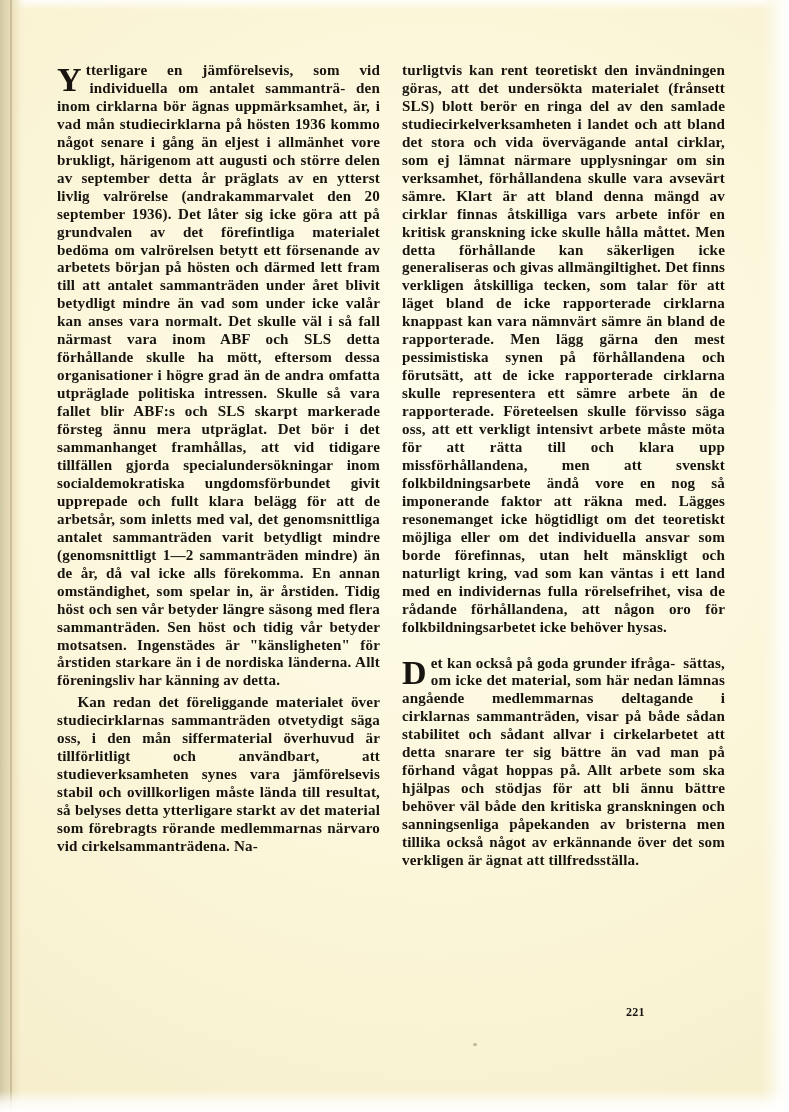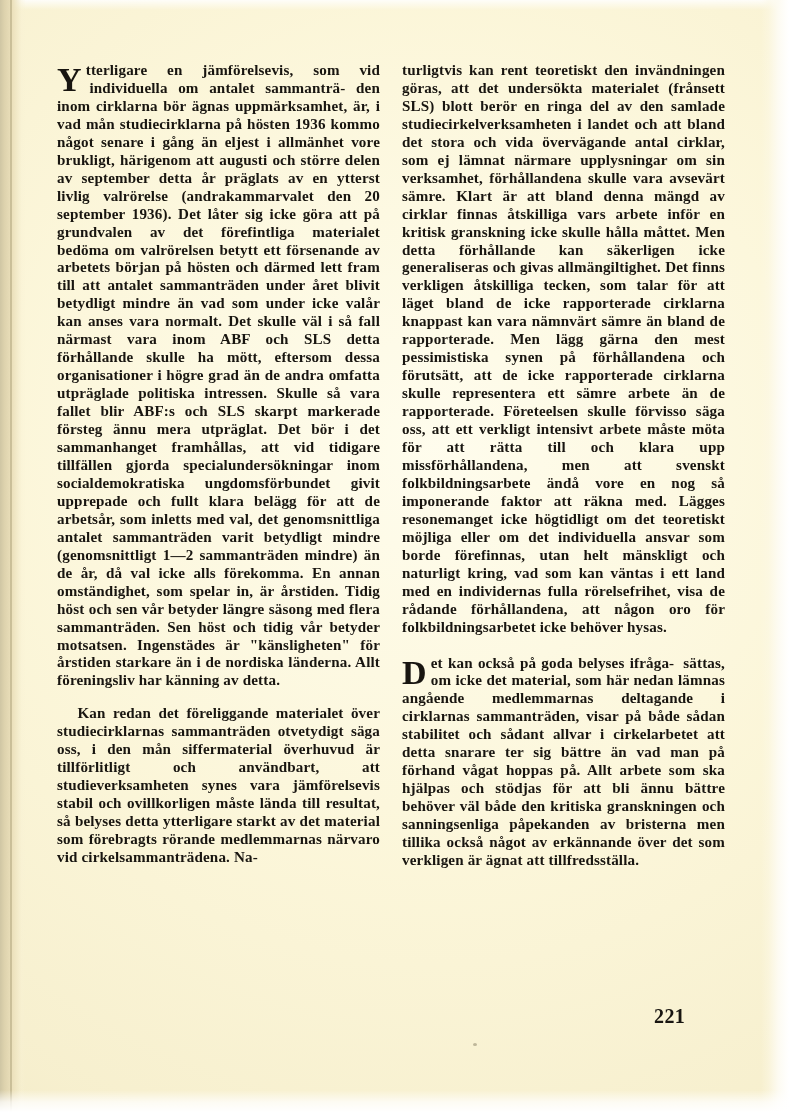--- a/index.html
+++ b/index.html
@@ -81,21 +81,21 @@
     font-size: 15.1px;
     line-height: 17.95px;
     text-align: justify;
     text-justify: inter-word;
     hyphens: manual;
     letter-spacing: 0.01em;
     font-weight: 600;
     -webkit-font-smoothing: none;
   }
   .para + .para {
-    margin-top: 15px;
+    margin-top: 4px;
   }
   .para.indent {
     text-indent: 1.35em;
   }
   .para.gap-before {
     margin-top: 18px;
   }
   
   .para.dropcap {
     text-indent: 0;
@@ -109,23 +109,23 @@
     margin-top: 1px;
     font-family: "Liberation Serif", "DejaVu Serif", serif;
   }
   .para.dropcap .dc-line2 {
     padding-left: 0.25em;
   }
 
   
   .folio {
     position: absolute;
-    left: 654px;
+    left: 626px;
     top: 1005px;
-    font-size: 20px;
+    font-size: 12px;
     font-weight: 700;
     letter-spacing: 0.02em;
     z-index: 3;
     font-family: "Liberation Serif", "DejaVu Serif", serif;
     text-align: right;
   }
   
   .speck {
     position: absolute;
     left: 473px;
@@ -161,21 +161,21 @@
 
       <p class="para indent">Kan redan det föreliggande materialet över studiecirklarnas sammanträden otvetydigt säga oss, i den mån siffermaterial överhuvud är tillförlitligt och användbart, att studieverksamheten synes vara jämförelsevis stabil och ovillkorligen måste lända till resultat, så belyses detta ytterligare starkt av det material som förebragts rörande medlemmarnas närvaro vid cirkelsammanträdena. Na-</p>
 
     </div>
 
     <div class="column">
 
       <p class="para">turligtvis kan rent teoretiskt den invändningen göras, att det undersökta materialet (frånsett SLS) blott berör en ringa del av den samlade studiecirkelverksamheten i landet och att bland det stora och vida övervägande antal cirklar, som ej lämnat närmare upplysningar om sin verksamhet, förhållandena skulle vara avsevärt sämre. Klart är att bland denna mängd av cirklar finnas åtskilliga vars arbete inför en kritisk granskning icke skulle hålla måttet. Men detta förhållande kan säkerligen icke generaliseras och givas allmängiltighet. Det finns verkligen åtskilliga tecken, som talar för att läget bland de icke rapporterade cirklarna knappast kan vara nämnvärt sämre än bland de rapporterade. Men lägg gärna den mest pessimistiska synen på förhållandena och förutsätt, att de icke rapporterade cirklarna skulle representera ett sämre arbete än de rapporterade. Företeelsen skulle förvisso säga oss, att ett verkligt intensivt arbete måste möta för att rätta till och klara upp missförhållandena, men att svenskt folkbildningsarbete ändå vore en nog så imponerande faktor att räkna med. Lägges resonemanget icke högtidligt om det teoretiskt möjliga eller om det individuella ansvar som borde förefinnas, utan helt mänskligt och naturligt kring, vad som kan väntas i ett land med en individernas fulla rörelsefrihet, visa de rådande förhållandena, att någon oro för folkbildningsarbetet icke behöver hysas.</p>
 
       <p class="para dropcap gap-before">
-        <span class="dc">D</span><span>et kan också på goda belyses ifråga-</span>
+        <span class="dc">D</span><span>et kan också på goda grunder ifråga-</span>
         <span class="dc-line2">sättas, om icke det material, som här</span>
         <span>nedan lämnas angående medlemmarnas deltagande i cirklarnas sammanträden, visar på både sådan stabilitet och sådant allvar i cirkelarbetet att detta snarare ter sig bättre än vad man på förhand vågat hoppas på. Allt arbete som ska hjälpas och stödjas för att bli ännu bättre behöver väl både den kritiska granskningen och sanningsenliga påpekanden av bristerna men tillika också något av erkännande över det som verkligen är ägnat att tillfredsställa.</span>
       </p>
 
     </div>
 
   </div>
 
   <div class="speck"></div>
 

